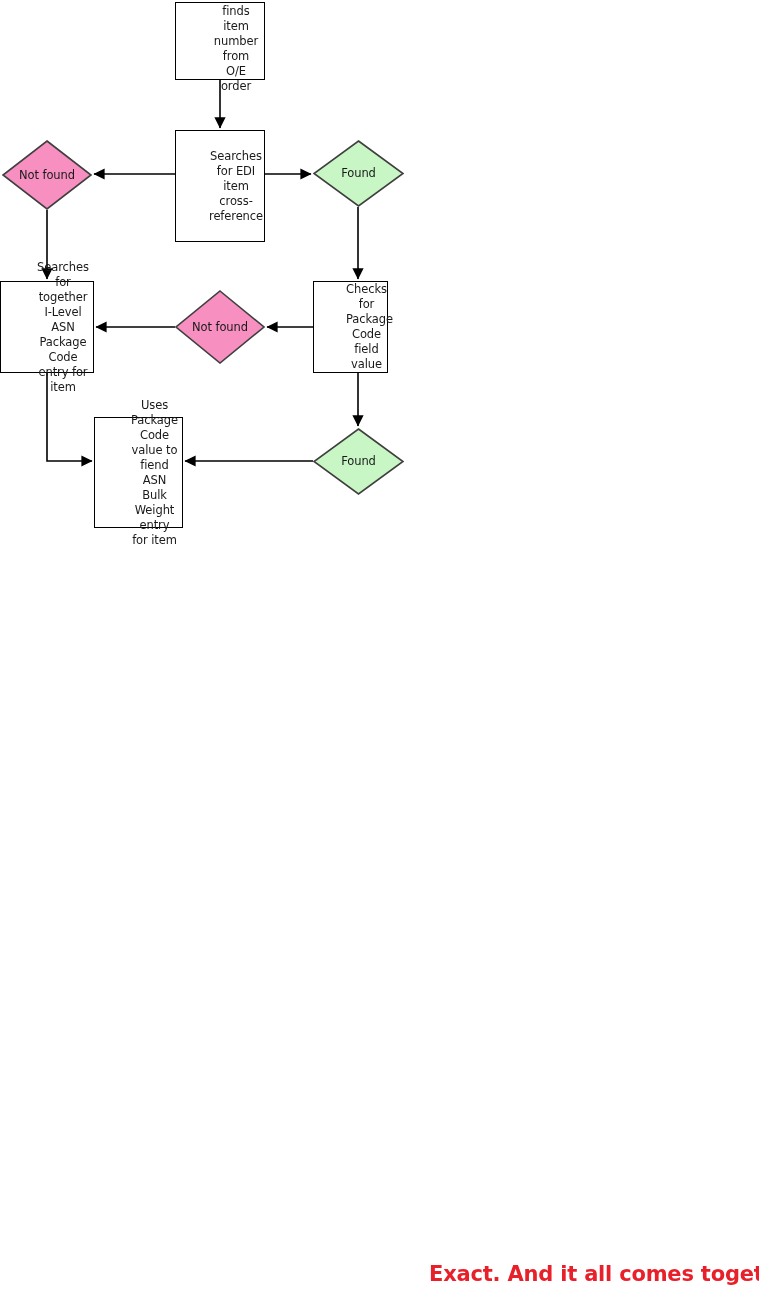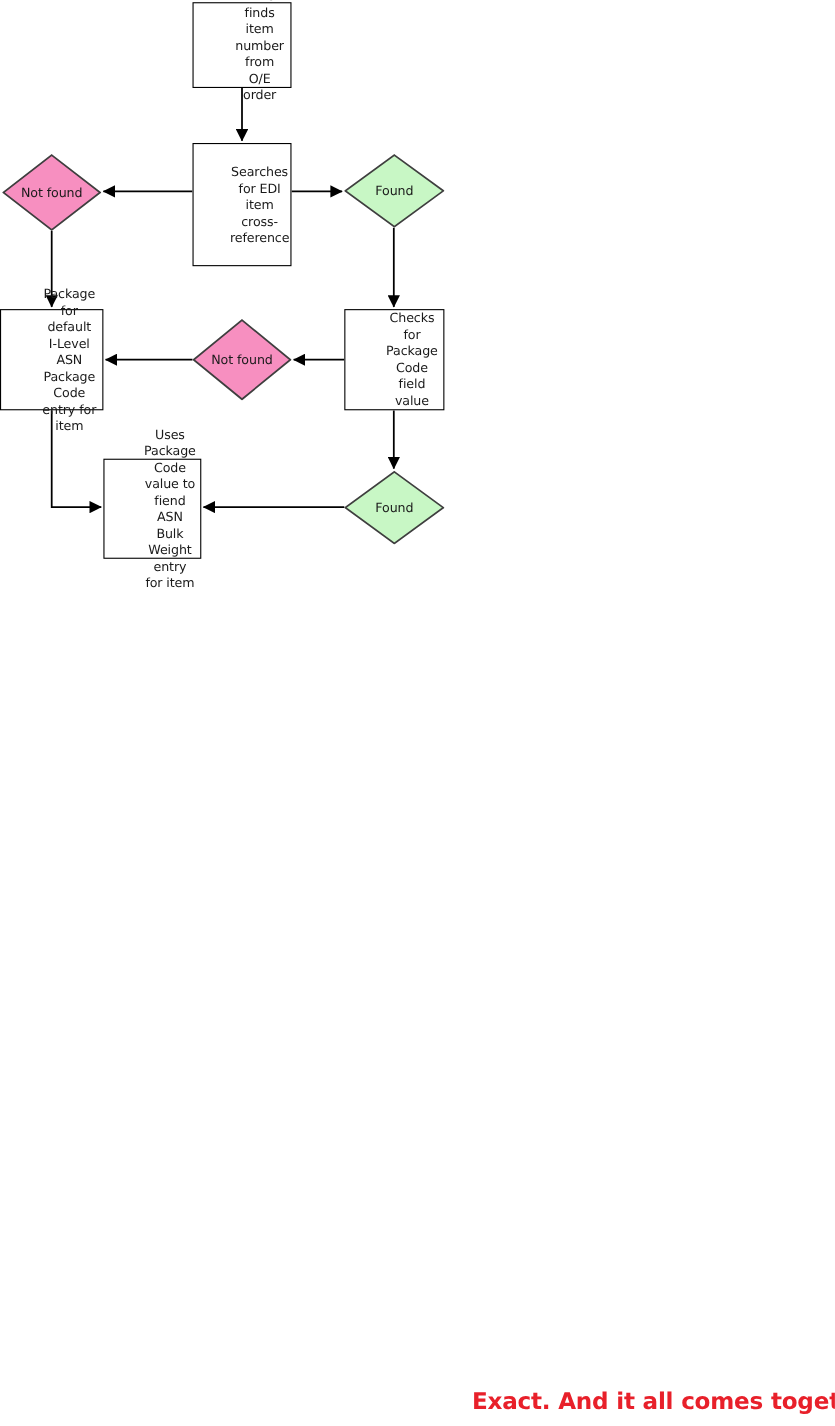--- a/index.html
+++ b/index.html
@@ -118,35 +118,35 @@
 </div>
 
 <div class="node diamond" style="left:313px; top:140px; width:91px; height:67px;">
   <svg class="dshape" viewBox="0 0 91 67" preserveAspectRatio="none">
     <polygon points="45.5,1 90,33.5 45.5,66 1,33.5" fill="#C8F7C5" stroke="#3F3F3F" stroke-width="1.6"></polygon>
   </svg>
   <span class="lbl">Found</span>
 </div>
 
 <div class="node proc" style="left:0px; top:281px; width:94px; height:92px;">
-  <span class="lbl">Package for default I-Level ASN Package Code entry for item</span>
+  <span class="lbl">Searches for together I-Level ASN Package Code entry for item</span>
 </div>
 
 <div class="node diamond" style="left:175px; top:290px; width:90px; height:74px;">
   <svg class="dshape" viewBox="0 0 90 74" preserveAspectRatio="none">
     <polygon points="45,1 89,37 45,73 1,37" fill="#F78FC0" stroke="#3F3F3F" stroke-width="1.6"></polygon>
   </svg>
   <span class="lbl">Not found</span>
 </div>
 
-<div class="node proc" style="left:313px; top:281px; width:91px; height:92px;">
+<div class="node proc" style="left:313px; top:281px; width:75px; height:92px;">
   <span class="lbl">Checks for Package Code field value</span>
 </div>
 
-<div class="node proc" style="left:94px; top:417px; width:89px; height:91px;">
+<div class="node proc" style="left:94px; top:417px; width:89px; height:111px;">
   <span class="lbl">Uses Package Code value to fiend ASN Bulk Weight entry for item</span>
 </div>
 
 <div class="node diamond" style="left:313px; top:428px; width:91px; height:67px;">
   <svg class="dshape" viewBox="0 0 91 67" preserveAspectRatio="none">
     <polygon points="45.5,1 90,33.5 45.5,66 1,33.5" fill="#C8F7C5" stroke="#3F3F3F" stroke-width="1.6"></polygon>
   </svg>
   <span class="lbl">Found</span>
 </div>
 

